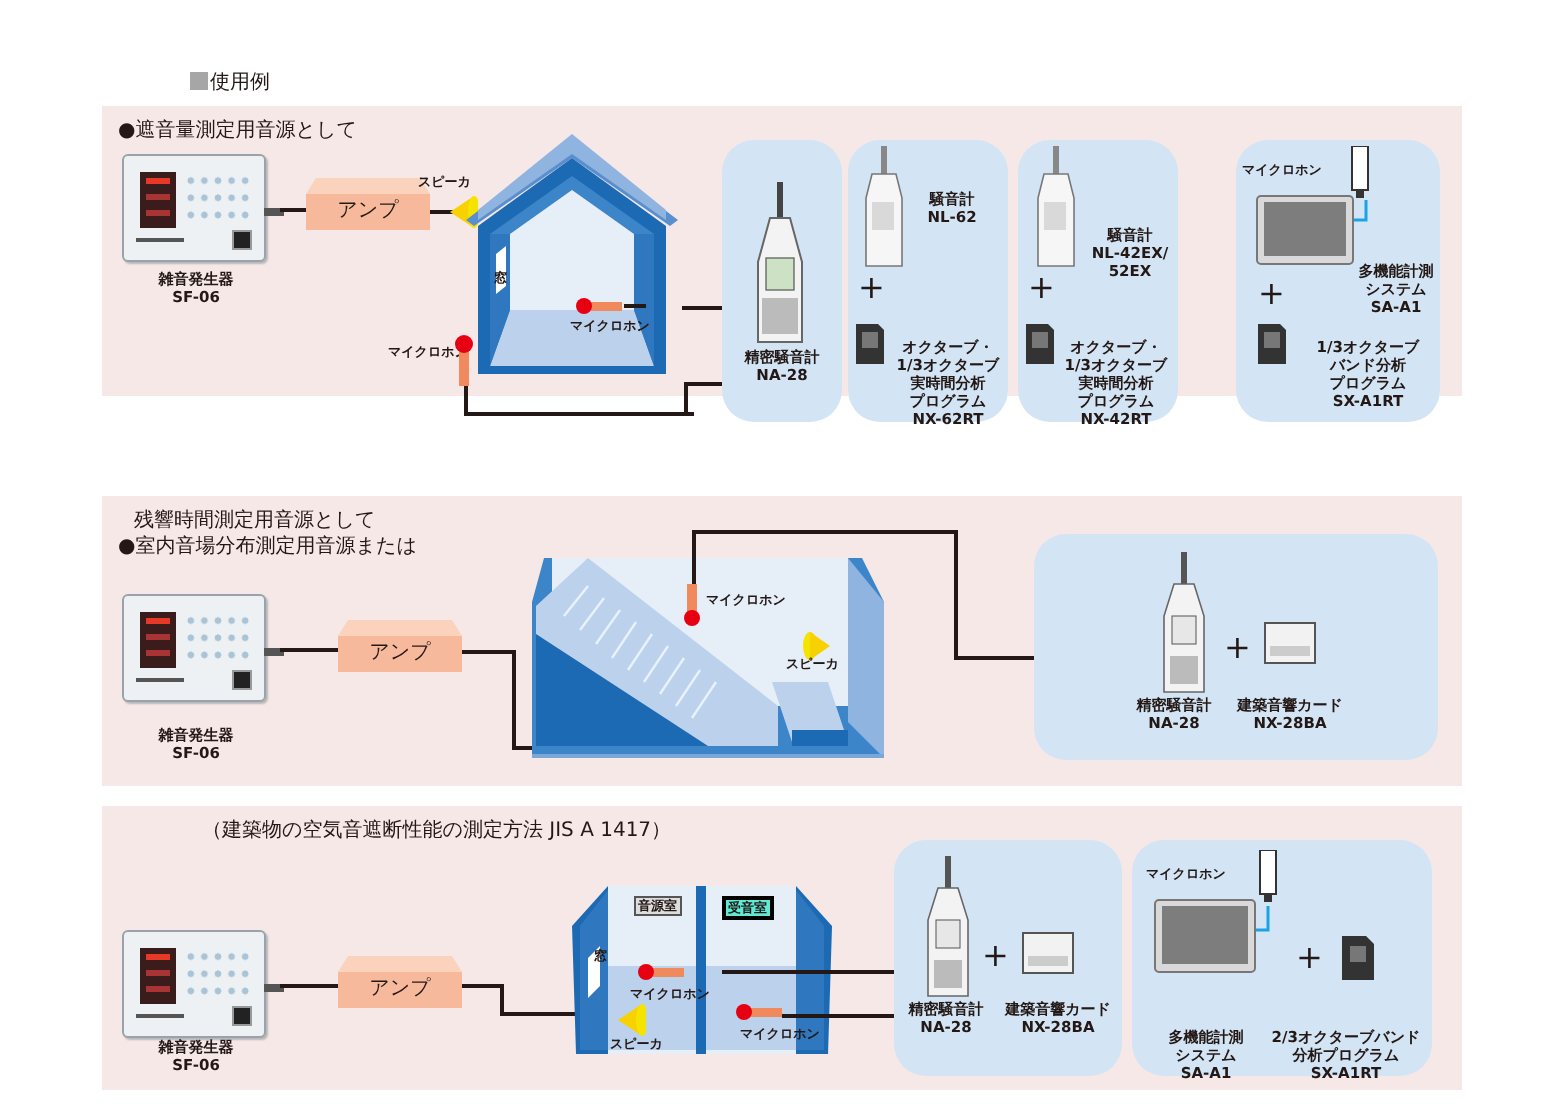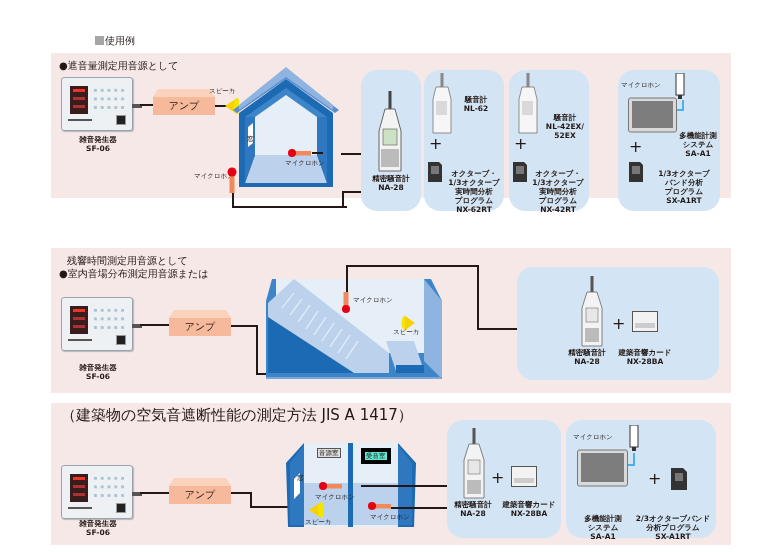--- a/index.html
+++ b/index.html
@@ -3,24 +3,24 @@
 <meta charset="utf-8">
 <style>
   html, body { margin:0; padding:0; background:#ffffff; }
   body { width:783px; height:552px; position:relative; overflow:hidden;
          font-family:"DejaVu Sans", sans-serif; color:#231815; }
   .abs { position:absolute; }
   .section-title { left:51px; top:34px; font-size:10px; color:#231815;margin-left:44px; }
   .section-title .sq { display:inline-block; width:9px; height:9px; background:#a6a6a6; margin-right:1px; vertical-align:-1px; }
   .panel { position:absolute; left:51px; width:680px; background:#f6e8e6; }
   .ptitle { position:absolute; left:8px; font-size:10px; line-height:13px; color:#231815; white-space:nowrap; }
-  .ptitle .sub { font-size:15px; }
+  .ptitle .sub { font-size:10px;margin-left:40px; }
   .box { position:absolute; background:#d3e5f4; border-radius:16px; }
   .lbl { position:absolute; font-size:7.5px; line-height:9px; text-align:center; color:#231815; white-space:nowrap; font-weight:bold; }
-  .small { font-size:6.5px; line-height:8px; font-weight:normal; color:#231815; position:absolute; white-space:nowrap;text-align:center; }
+  .small { font-size:6.5px; line-height:8px; font-weight:bold; color:#231815; position:absolute; white-space:nowrap;text-align:center; }
   .plus { position:absolute; font-size:16px; line-height:16px; color:#231815; font-weight:normal; }
   .amp { position:absolute; width:62px; height:26px; }
   .amp .top { position:absolute; left:0; top:0; width:62px; height:8px; background:#fbd3bd; clip-path:polygon(8% 0,92% 0,100% 100%,0 100%); }
   .amp .front { position:absolute; left:0; top:8px; width:62px; height:18px; background:#f6b99b; }
   .amp span { position:absolute; left:0; top:8px; width:62px; text-align:center; font-size:10px; line-height:18px; color:#231815; }
   .gen { position:absolute; width:70px; height:52px; background:#eef1f4; border:1px solid #9aa3ad; border-radius:3px; box-shadow:1px 1px 1px #b8b8b8; }
   .gen .disp { position:absolute; left:8px; top:8px; width:18px; height:28px; background:#3b1c1c; }
   .gen .disp i { position:absolute; left:3px; width:12px; height:3px; background:#e83828; }
   .gen .grid { position:absolute; left:30px; top:8px; width:34px; height:26px;
      background-image:radial-gradient(circle, #a9c4d6 1.6px, transparent 1.8px); background-size:6.8px 8.6px; }
@@ -303,21 +303,21 @@
     <polygon points="0,22 18,2 112,2 130,22 128,86 2,86" fill="#1c6ab3"></polygon>
     <polygon points="18,2 112,2 112,86 18,86" fill="#e6eef8"></polygon>
     <polygon points="18,42 112,42 126,84 4,84" fill="#bcd2ec"></polygon>
     <polygon points="4,22 18,4 18,84 4,84" fill="#2f78c0"></polygon>
     <polygon points="112,4 126,22 126,84 112,84" fill="#2f78c0"></polygon>
     <rect x="62" y="2" width="5" height="84" fill="#1c6ab3"></rect>
     <polygon points="8,38 14,32 14,52 8,58" fill="#ffffff"></polygon>
   </svg>
   <div class="small" style="left:246px;top:71px;">窓</div>
   <div class="small" style="left:266px;top:45px;border:1px solid #555;background:#ddd;padding:0 1px;">音源室</div>
-  <div class="small" style="left:310px;top:45px;border:4px solid #000000;background:#5eead4;padding:0 1px;">受音室</div>
+  <div class="small" style="left:310px;top:45px;border:2px solid #000000;background:#5eead4;padding:0 1px;">受音室</div>
   <svg class="abs" style="left:267px;top:78px;" width="26" height="10">
     <rect x="6" y="3" width="18" height="4.5" fill="#f08a5d"></rect>
       <circle cx="5" cy="5" r="4" fill="#e60012"></circle>
   </svg>
   <div class="small" style="left:264px;top:90px;">マイクロホン</div>
   <div class="wire" style="left:310px;top:82px;width:55px;height:1.5px;"></div>
   <svg class="abs" style="left:256px;top:98px;" width="16" height="18">
     <path d="M2 9 L14 1 L14 17 Z" fill="#f8d200"></path>
       <ellipse cx="14" cy="9" rx="3" ry="8" fill="#f5e400"></ellipse>
   </svg>

